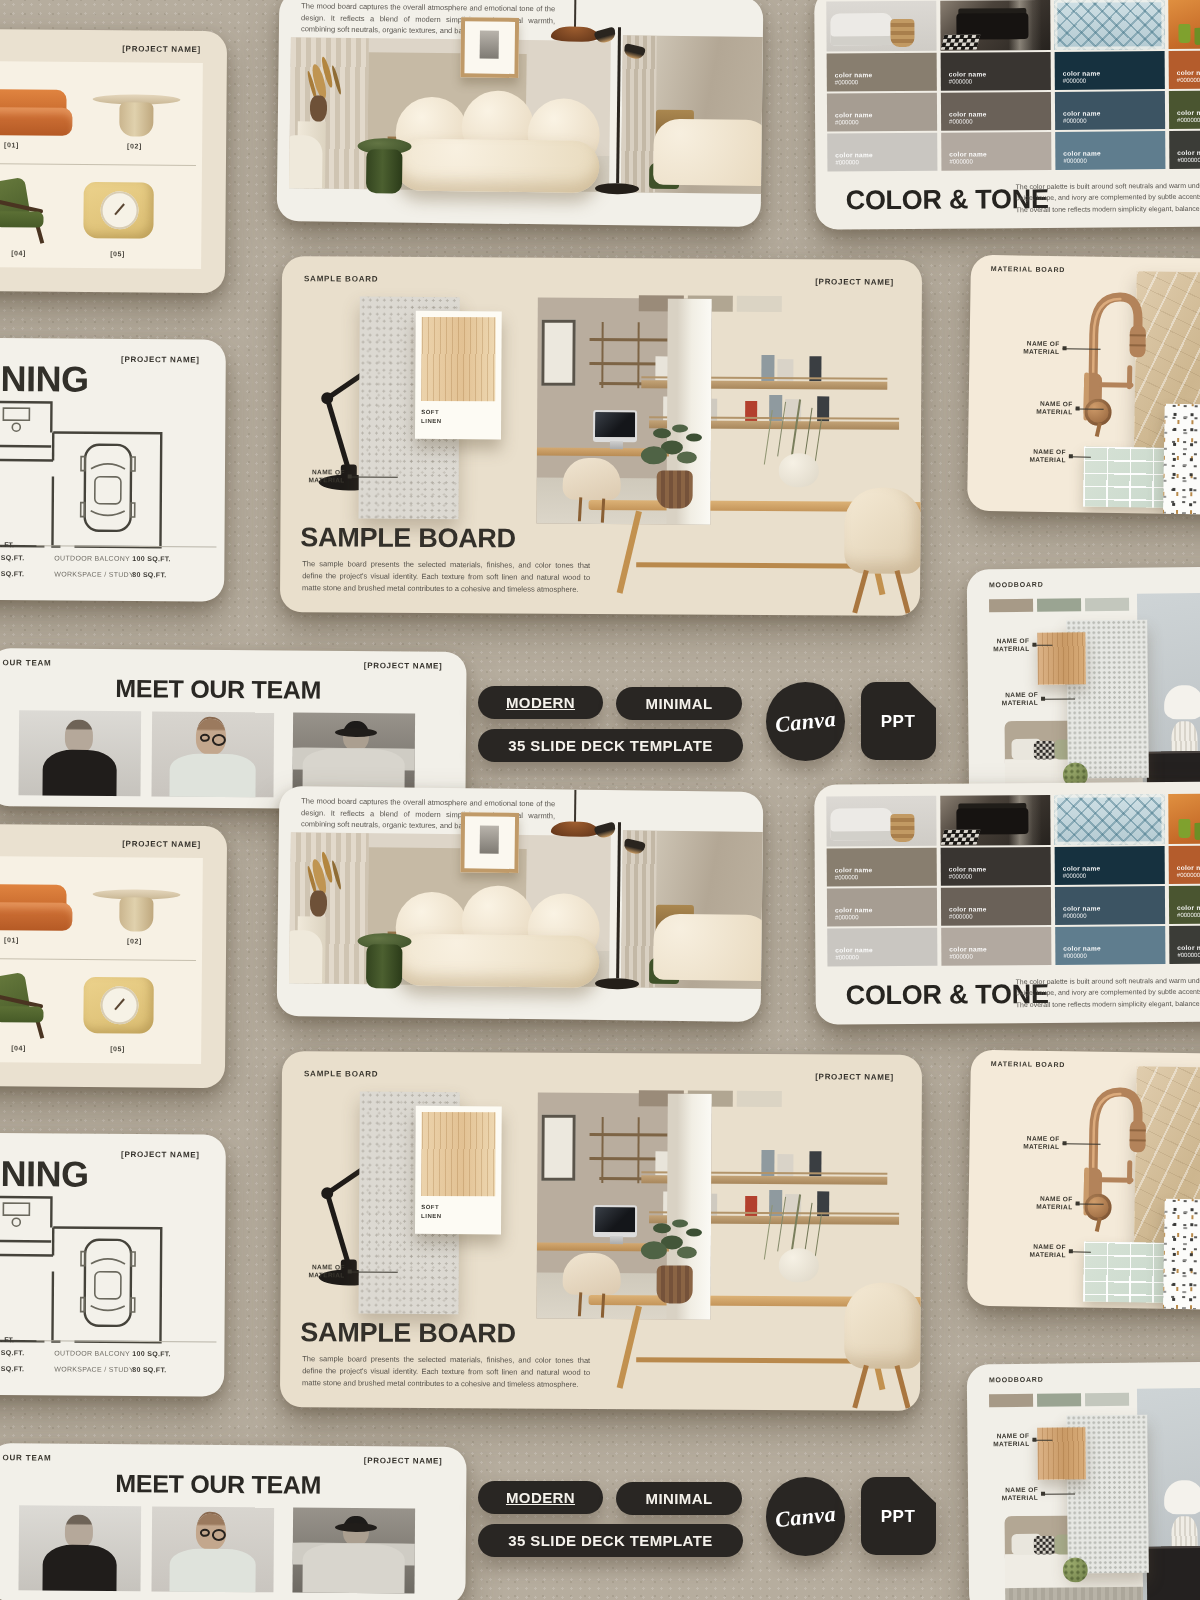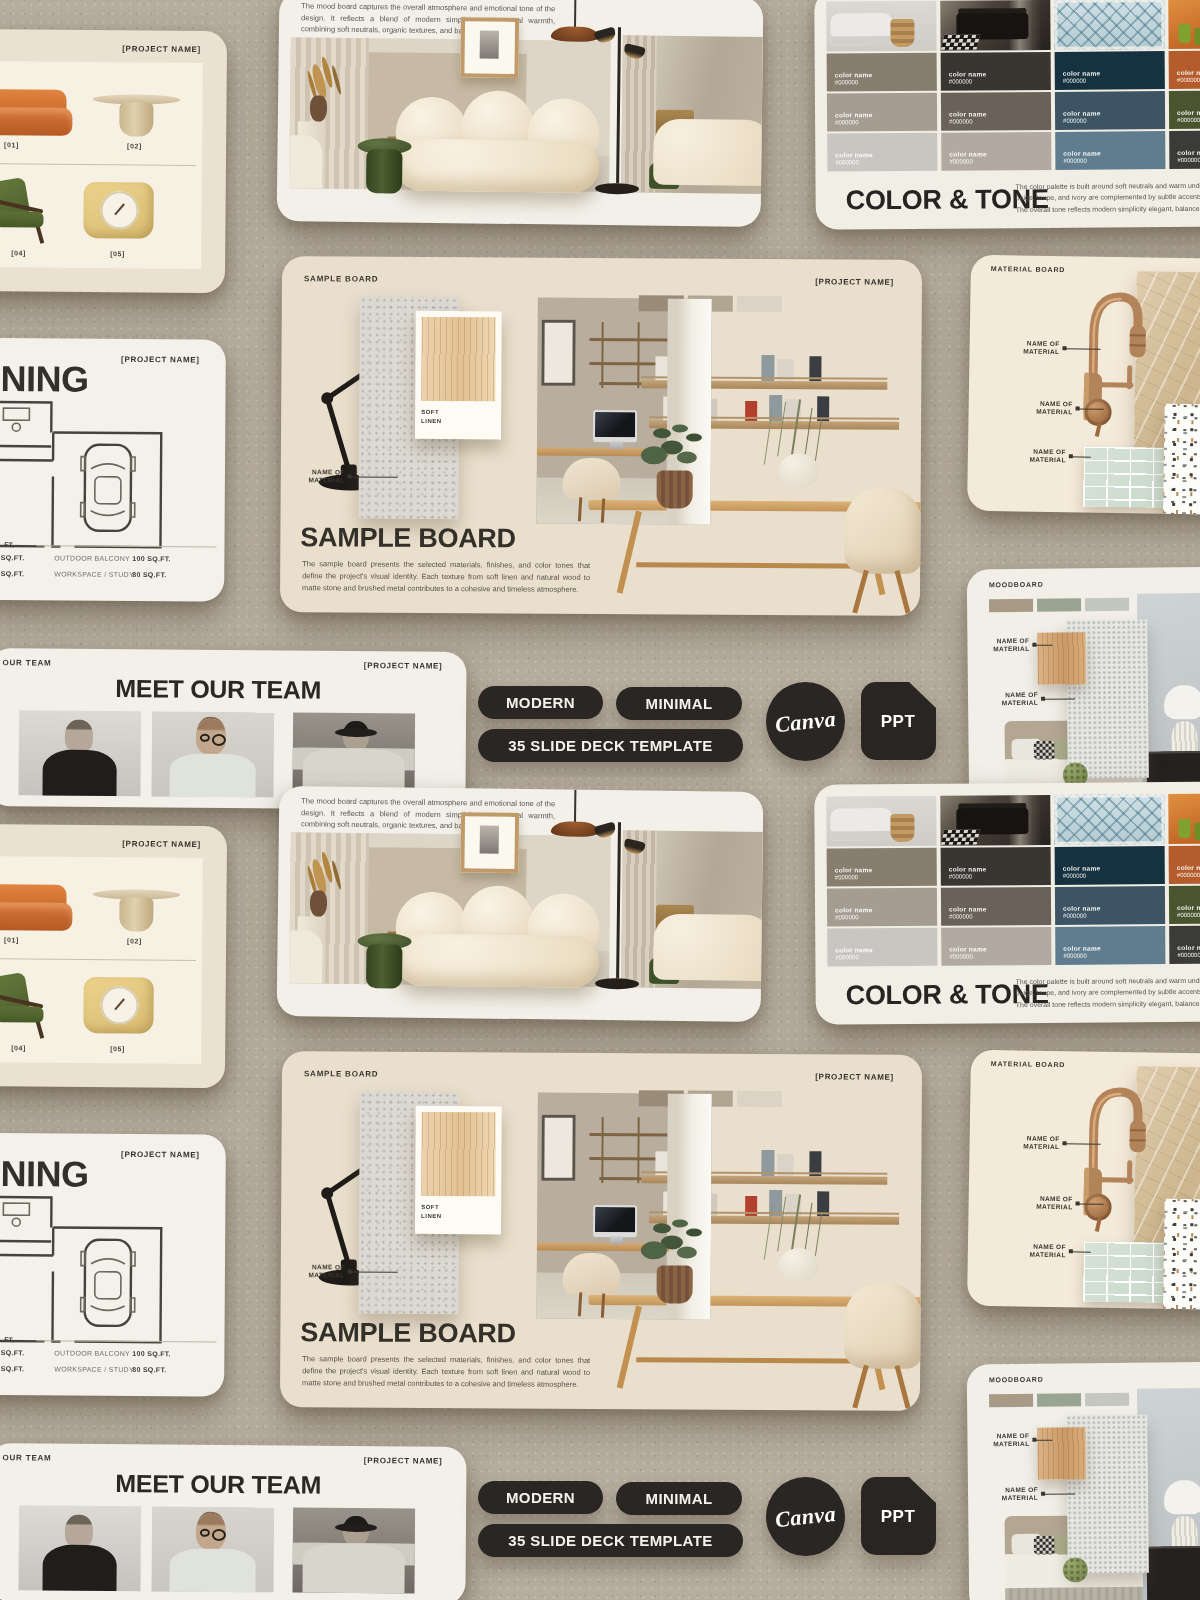--- a/index.html
+++ b/index.html
@@ -307,21 +307,21 @@
       linear-gradient(90deg,#dcb387,#c99a66 55%,#d9ad7a);box-shadow:0 8px 14px rgba(95,80,55,.3);}
   .md-boucle{position:absolute;left:99px;top:52px;width:81px;height:158px;z-index:2;background:#e6e7e3;
     background-image:radial-gradient(rgba(178,180,174,.85) 1.2px,transparent 1.5px);background-size:5px 5px;
     box-shadow:0 10px 16px rgba(95,80,55,.3);}
   .md-l1{left:24px;top:68px;z-index:4;} .md-l2{left:32px;top:122px;z-index:4;}
 
   
   .pill{position:absolute;height:33px;border-radius:17px;background:#292623;color:#f5f2ec;
     display:flex;align-items:center;justify-content:center;font-weight:700;font-size:15px;letter-spacing:.4px;
     box-shadow:0 10px 18px rgba(70,58,42,.38);}
-  .pill1{left:478px;top:686px;width:125px;}
+  .pill1{left:478px;top:686px;width:125px;text-decoration:underline;}
   .pill2{left:616px;top:687px;width:126px;}
   .pill3{left:478px;top:729px;width:265px;}
   .canva{position:absolute;left:766px;top:682px;width:79px;height:79px;border-radius:50%;background:#292623;
     display:flex;align-items:center;justify-content:center;box-shadow:0 10px 18px rgba(70,58,42,.38);}
   .canva span{font-family:"Liberation Serif",serif;font-style:italic;font-weight:700;font-size:22px;color:#fff;
     transform:rotate(-6deg);letter-spacing:.5px;}
   .ppt{position:absolute;left:860px;top:682px;width:76px;height:78px;filter:drop-shadow(0 10px 12px rgba(70,58,42,.38));}
   .ppt-label{position:absolute;left:0;top:30px;width:76px;text-align:center;font-weight:700;font-size:17px;letter-spacing:.5px;color:#fff;}
 </style>
 </head>

